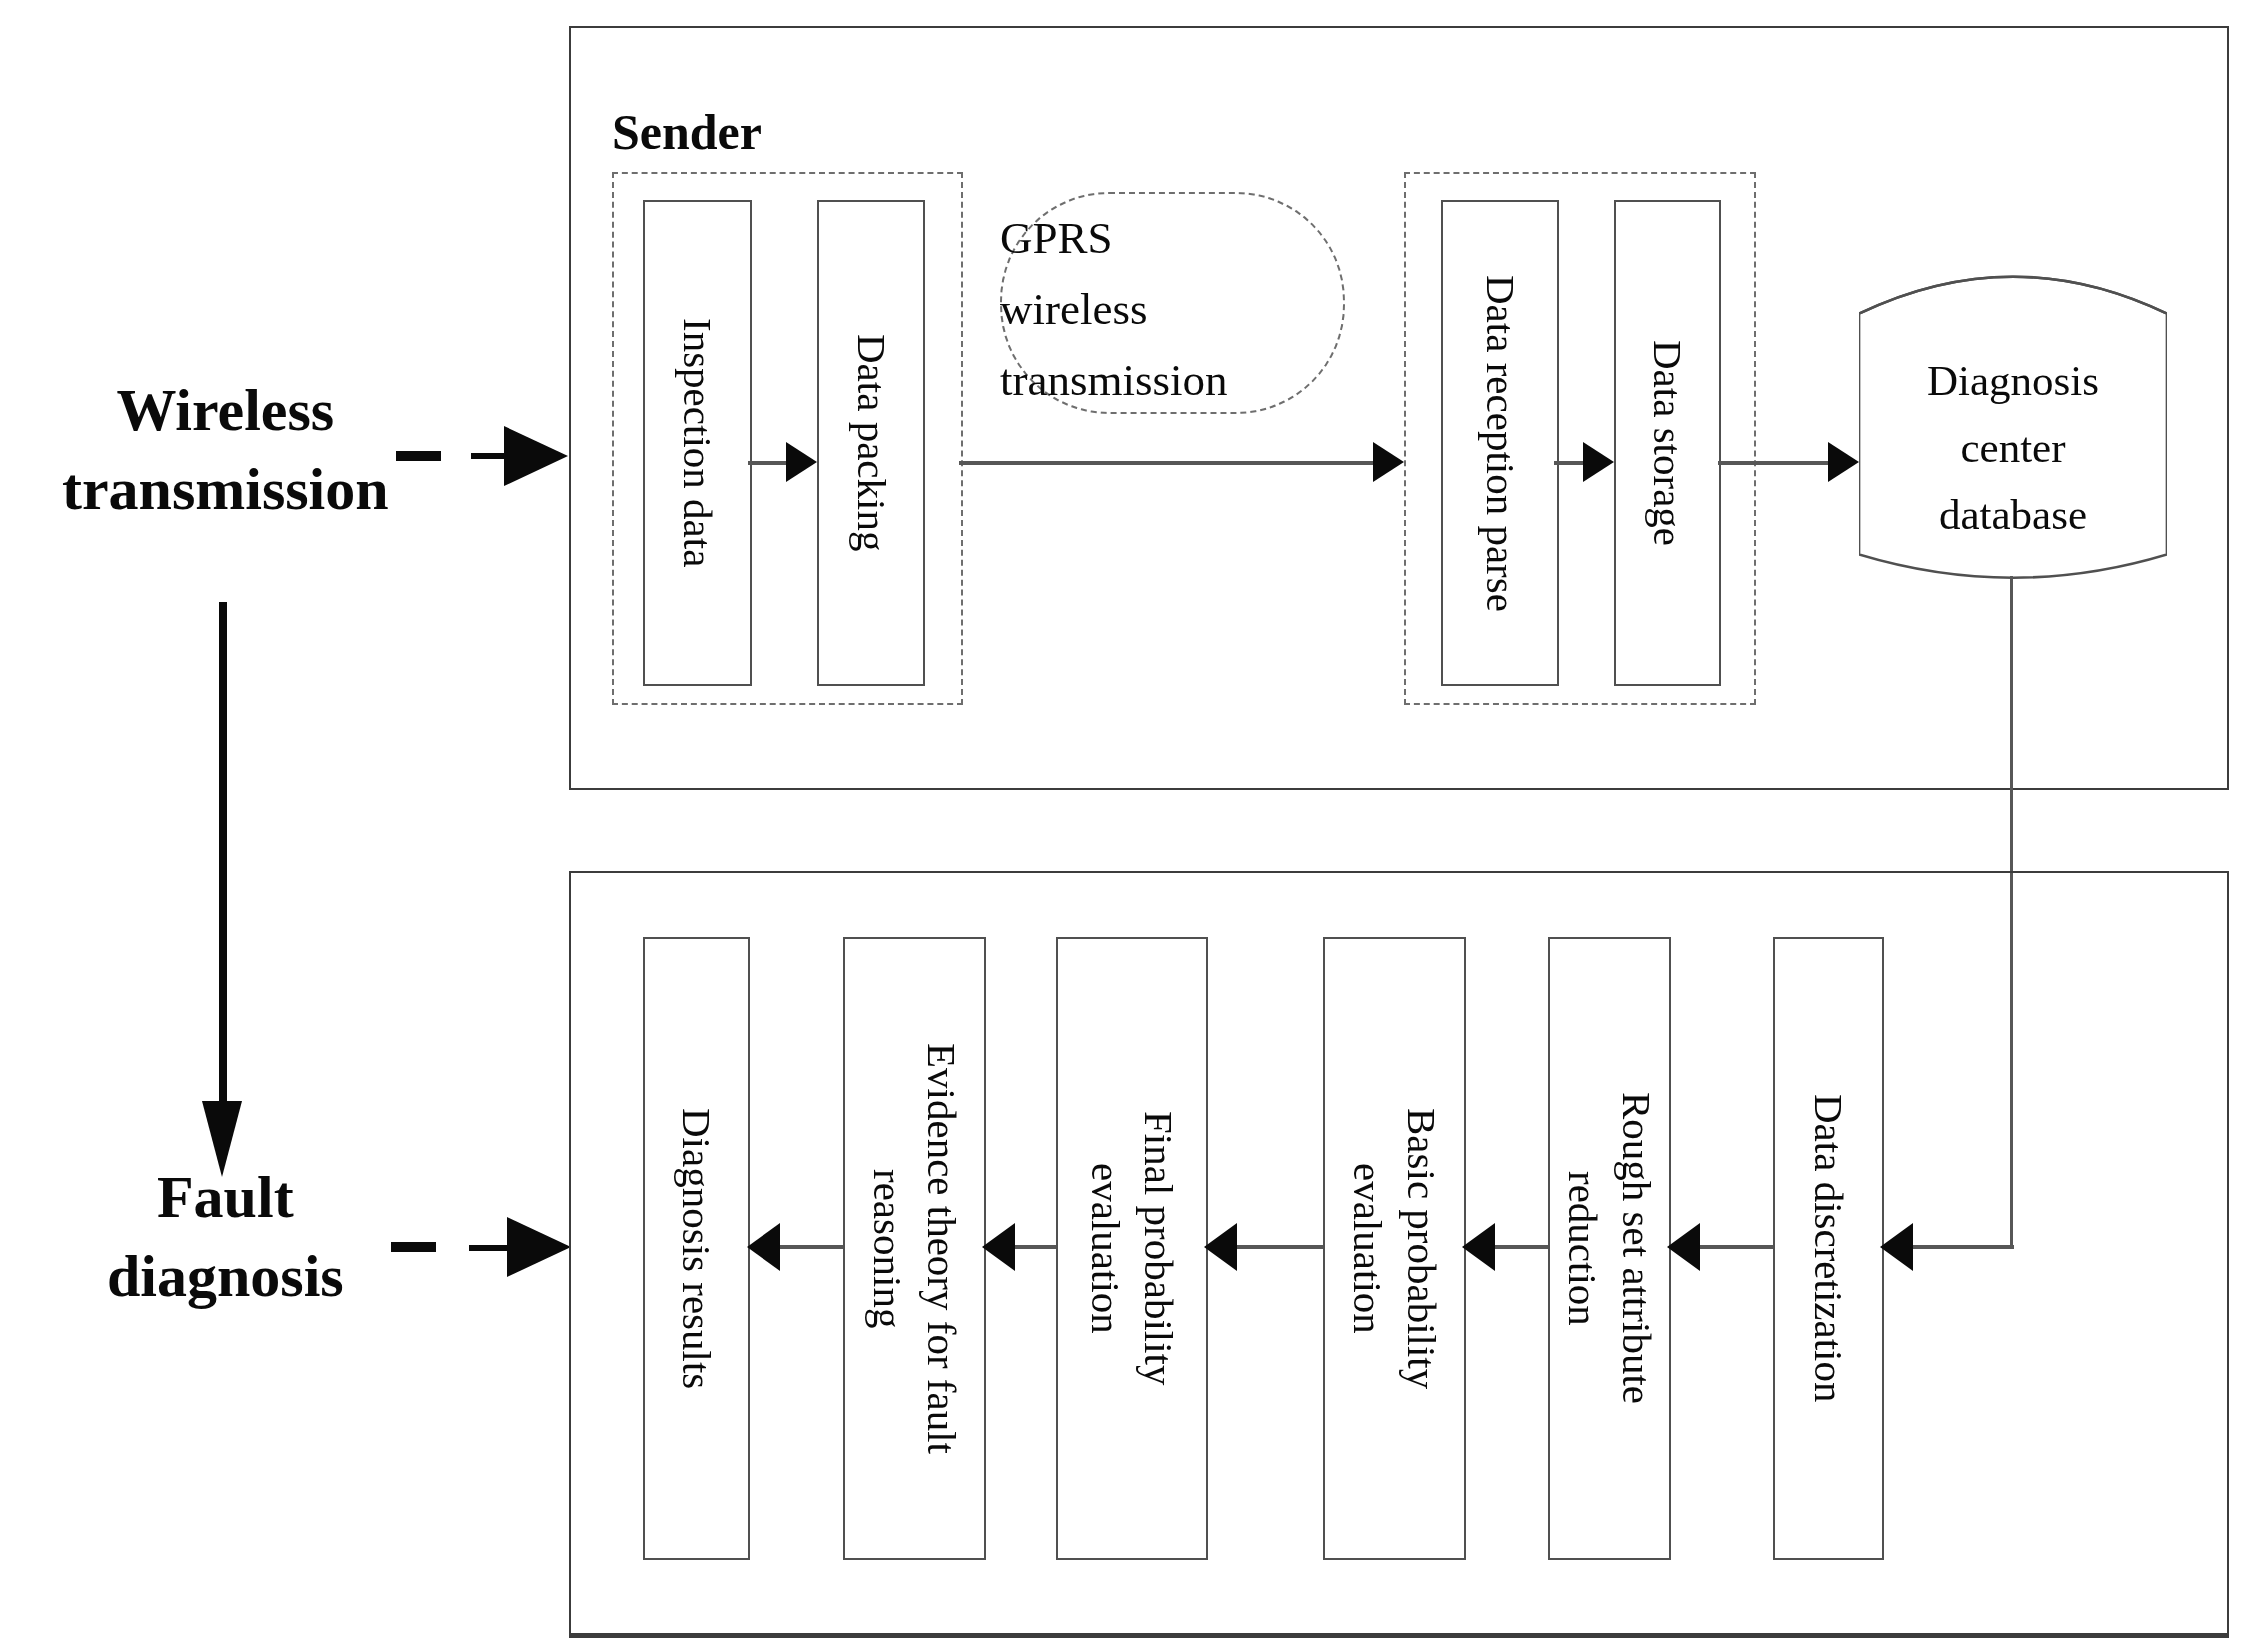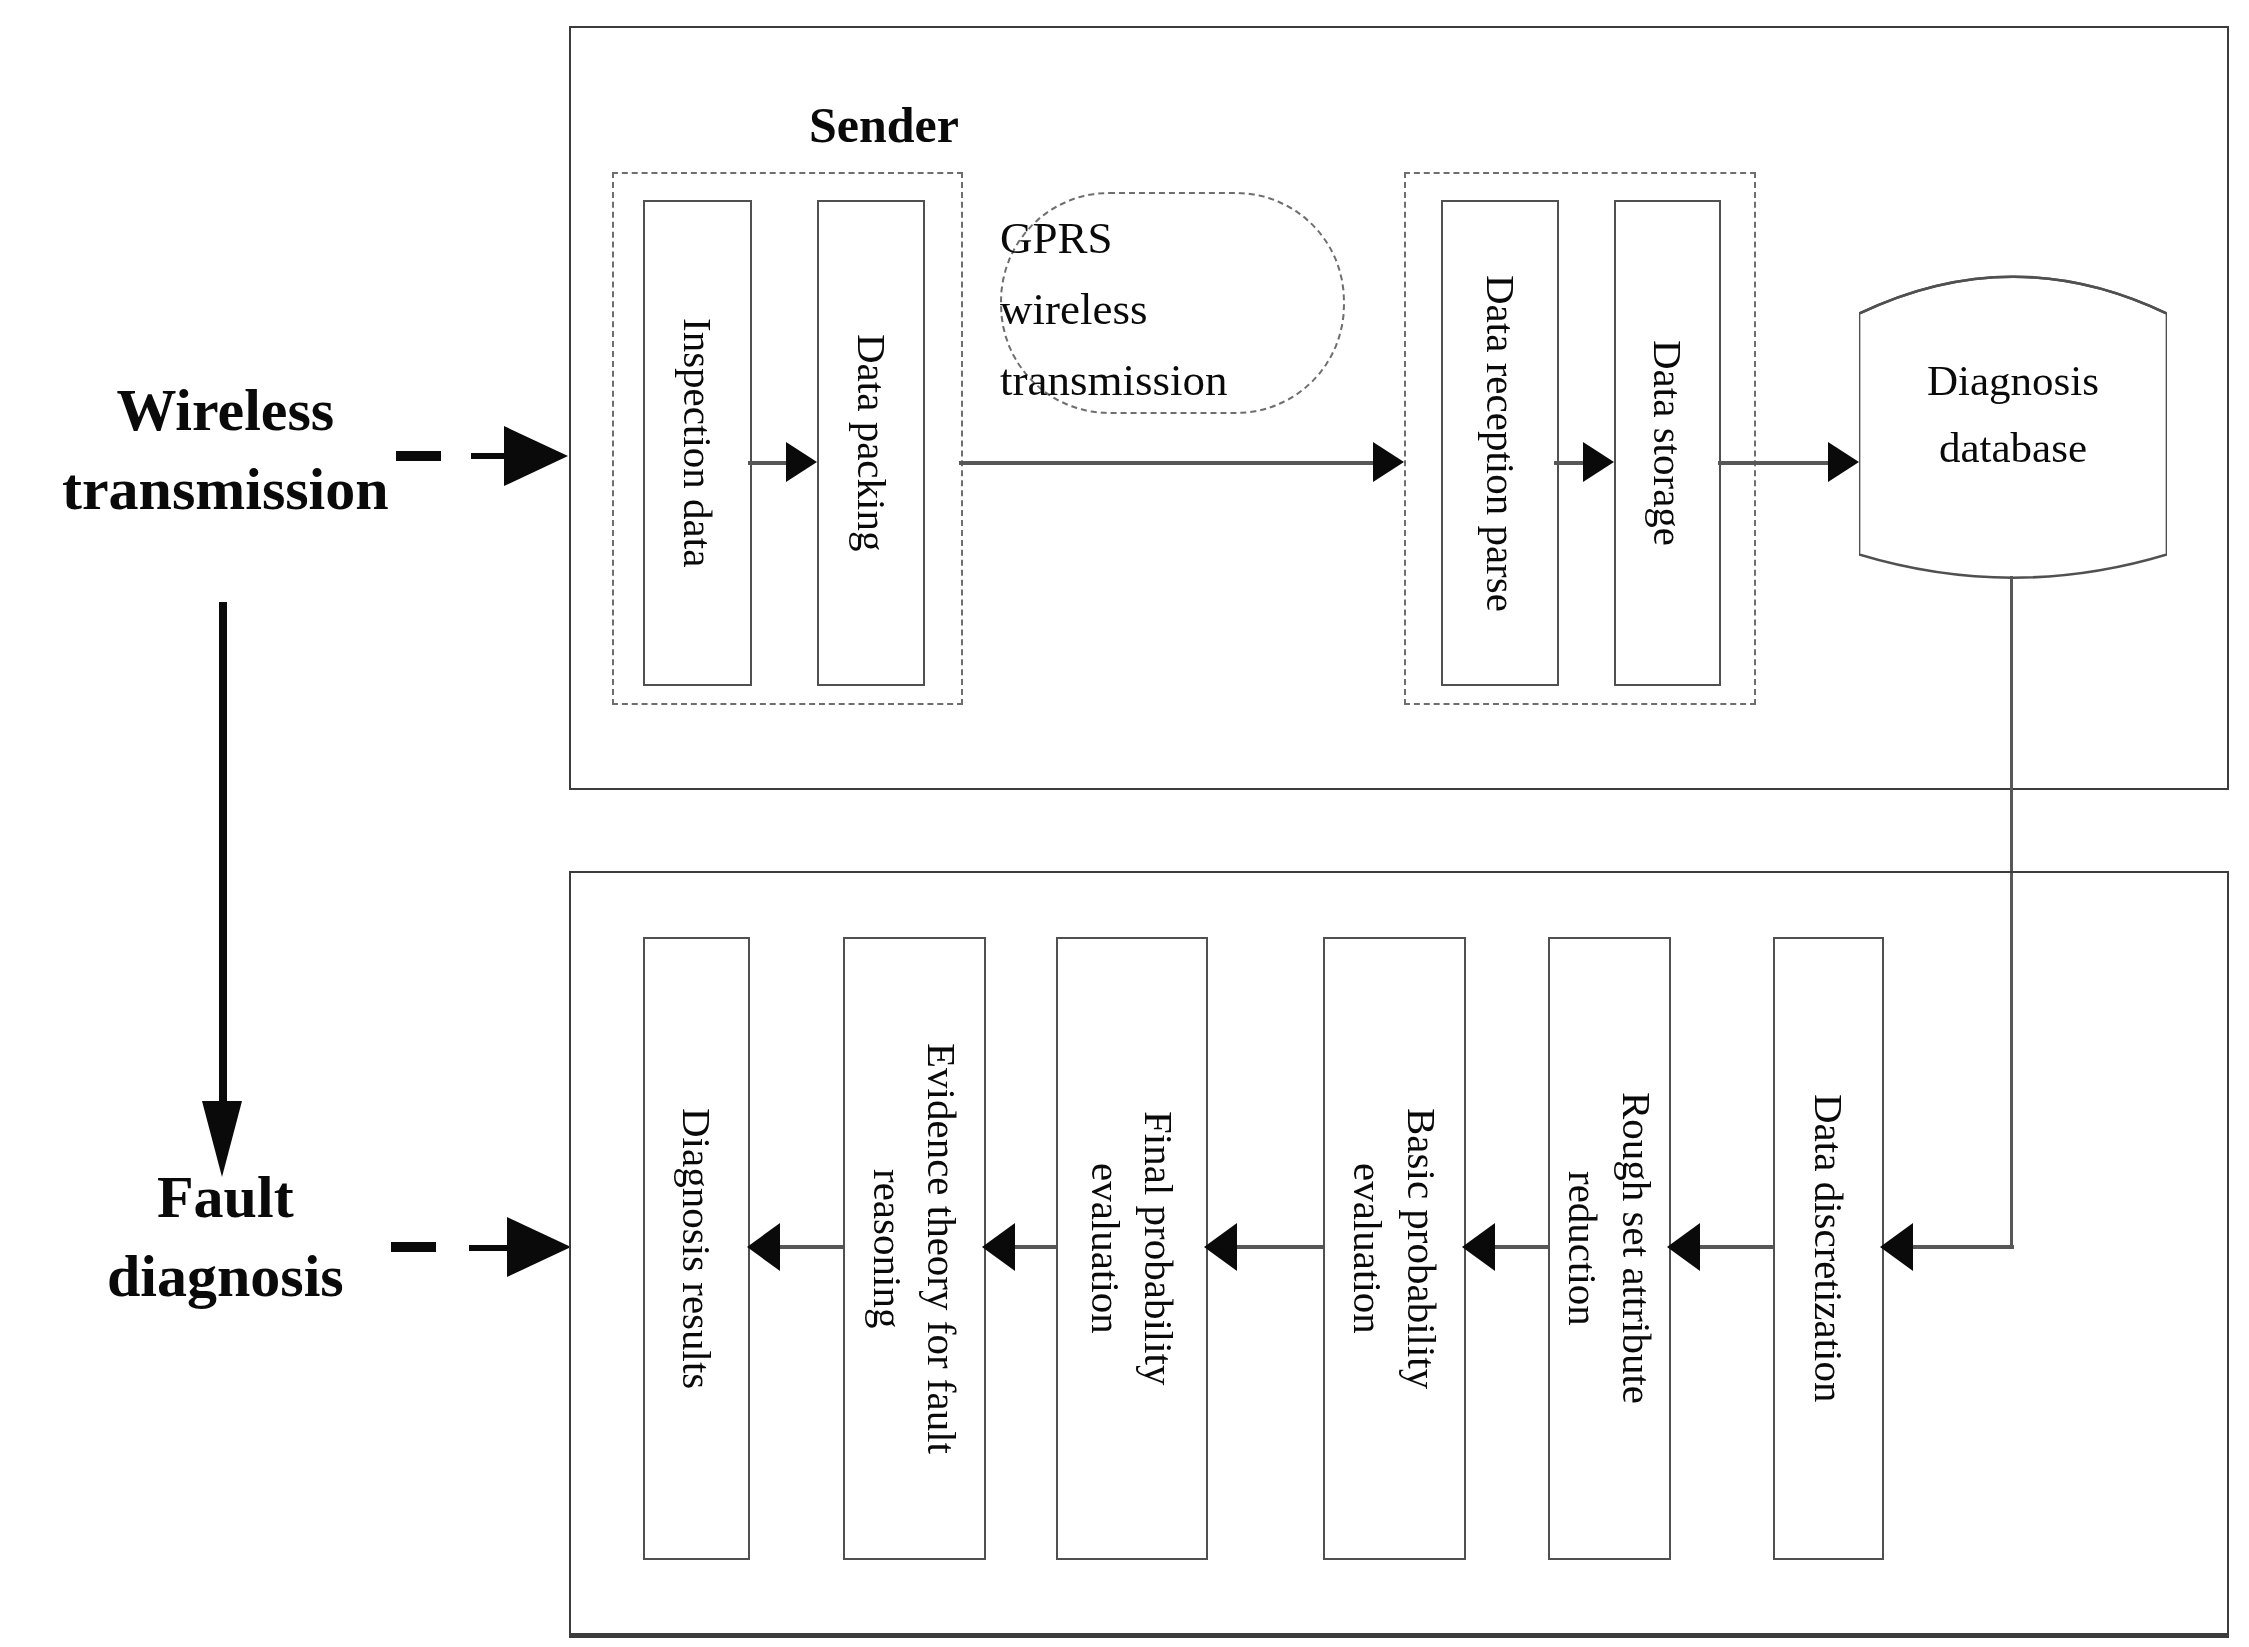--- a/index.html
+++ b/index.html
@@ -6,21 +6,21 @@
   #canvas{position:relative;width:2250px;height:1647px;background:#ffffff;overflow:hidden;
           font-family:"Liberation Serif", serif;color:#0a0a0a;}
 
   .outer{position:absolute;border:2.6px solid #3c3c3c;background:transparent;}
   .dashed-group{position:absolute;border:2.6px dashed #6e6e6e;background:transparent;}
 
   .vbox{position:absolute;background:#ffffff;border:2.6px solid #505050;
         display:flex;flex-direction:row-reverse;align-items:center;justify-content:center;gap:8.6px;}
   .vbox span{writing-mode:vertical-rl;white-space:nowrap;font-size:41px;line-height:1.1;}
 
-  .group-title{position:absolute;text-align:right;font-weight:bold;font-size:50px;}
+  .group-title{position:absolute;text-align:left;font-weight:bold;font-size:50px;margin-top:7px;}
 
   .biglabel{position:absolute;width:430px;text-align:center;font-weight:bold;
             font-size:60px;line-height:79px;}
   .biglabel span{display:block;}
 
   .stadium{position:absolute;border:2.6px dashed #6e6e6e;border-radius:109px;background:#ffffff;}
   .stadium-text{position:absolute;text-align:left;font-size:45px;line-height:71px;}
   .stadium-text span{display:block;}
 
   .cyl-text{position:absolute;text-align:center;font-size:43px;line-height:67px;}
@@ -105,20 +105,21 @@
   <div class="hline" style="left:1718px;top:461px;width:110px;height:4.3px;"></div>
   <div class="head-r" style="left:1828px;top:442px;"></div>
 
   <svg style="position:absolute;left:1859px;top:238px;" width="308" height="344" viewBox="0 0 358 400">
     <path d="M0,88 Q179,2 358,88 Q179,174 0,88 Z" fill="#ffffff" stroke="#505050" stroke-width="3"></path>
     <path d="M0,88 L0,368 Q179,422 358,368 L358,88" fill="#ffffff" stroke="#505050" stroke-width="3"></path>
     <path d="M0,88 Q179,2 358,88" fill="none" stroke="#505050" stroke-width="3"></path>
   </svg>
   <div class="cyl-text" style="left:1859px;top:347px;width:308px;">
     <span>Diagnosis</span>
+    <span>center</span>
     <span>database</span>
   </div>
 
   <div class="vline" style="left:2010px;top:576px;width:3.4px;height:673px;"></div>
 
   <div class="outer" style="left:569px;top:871px;width:1656px;height:760px;border-bottom-width:5.2px;"></div>
 
   <div class="vbox" style="left:643px;top:937px;width:103px;height:619px;">
     <span>Diagnosis results</span>
   </div>

